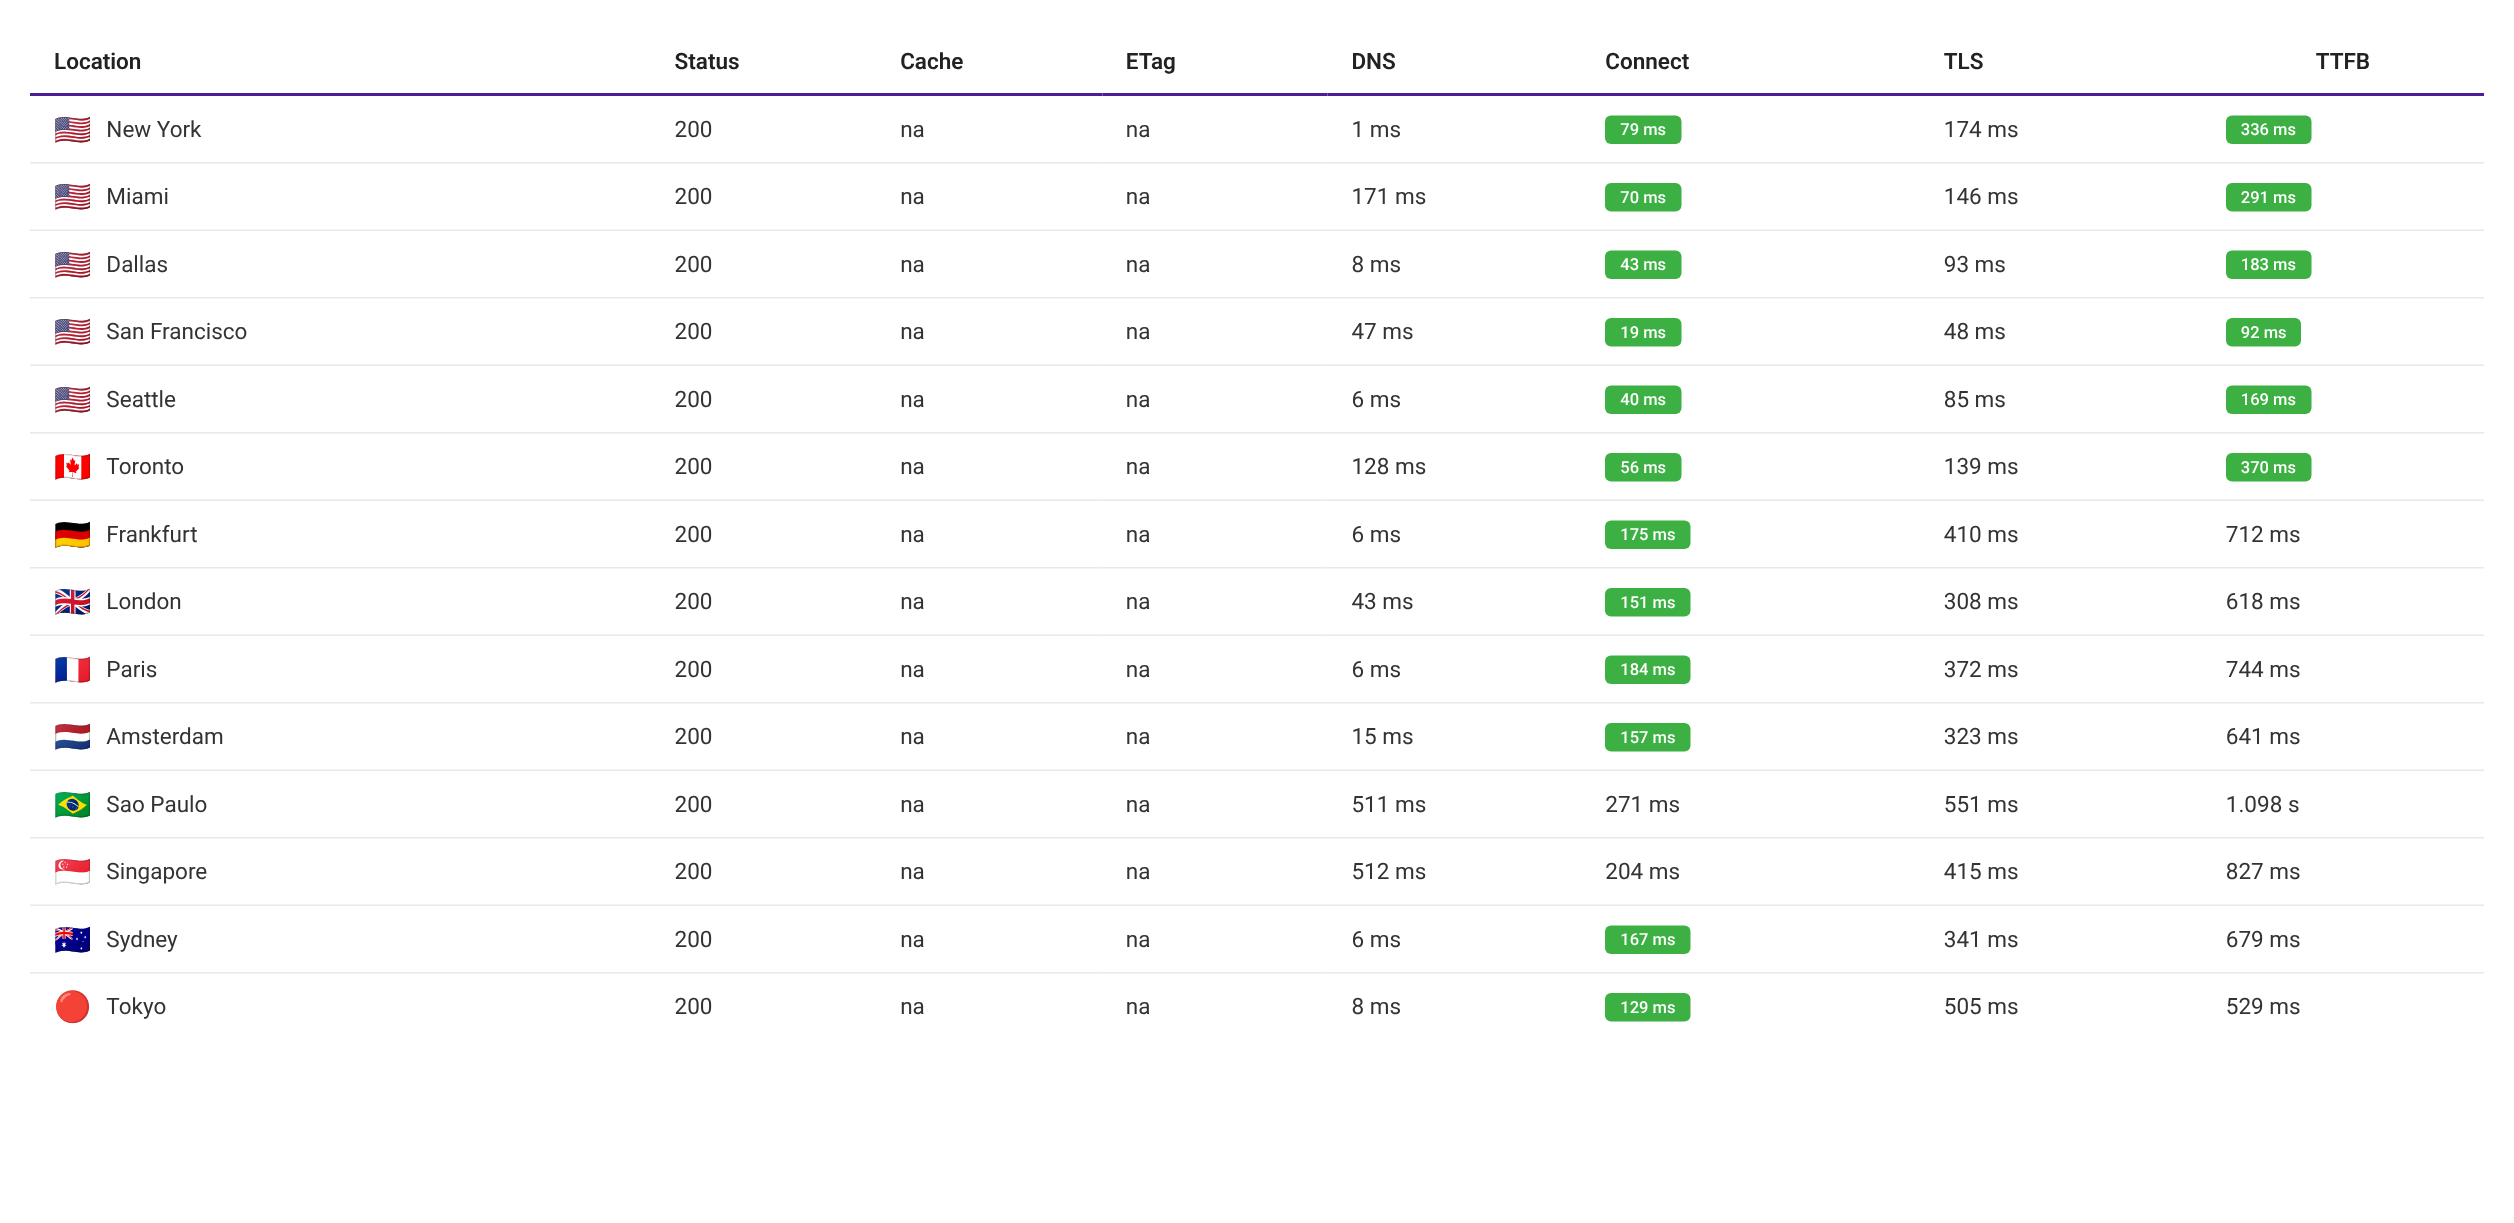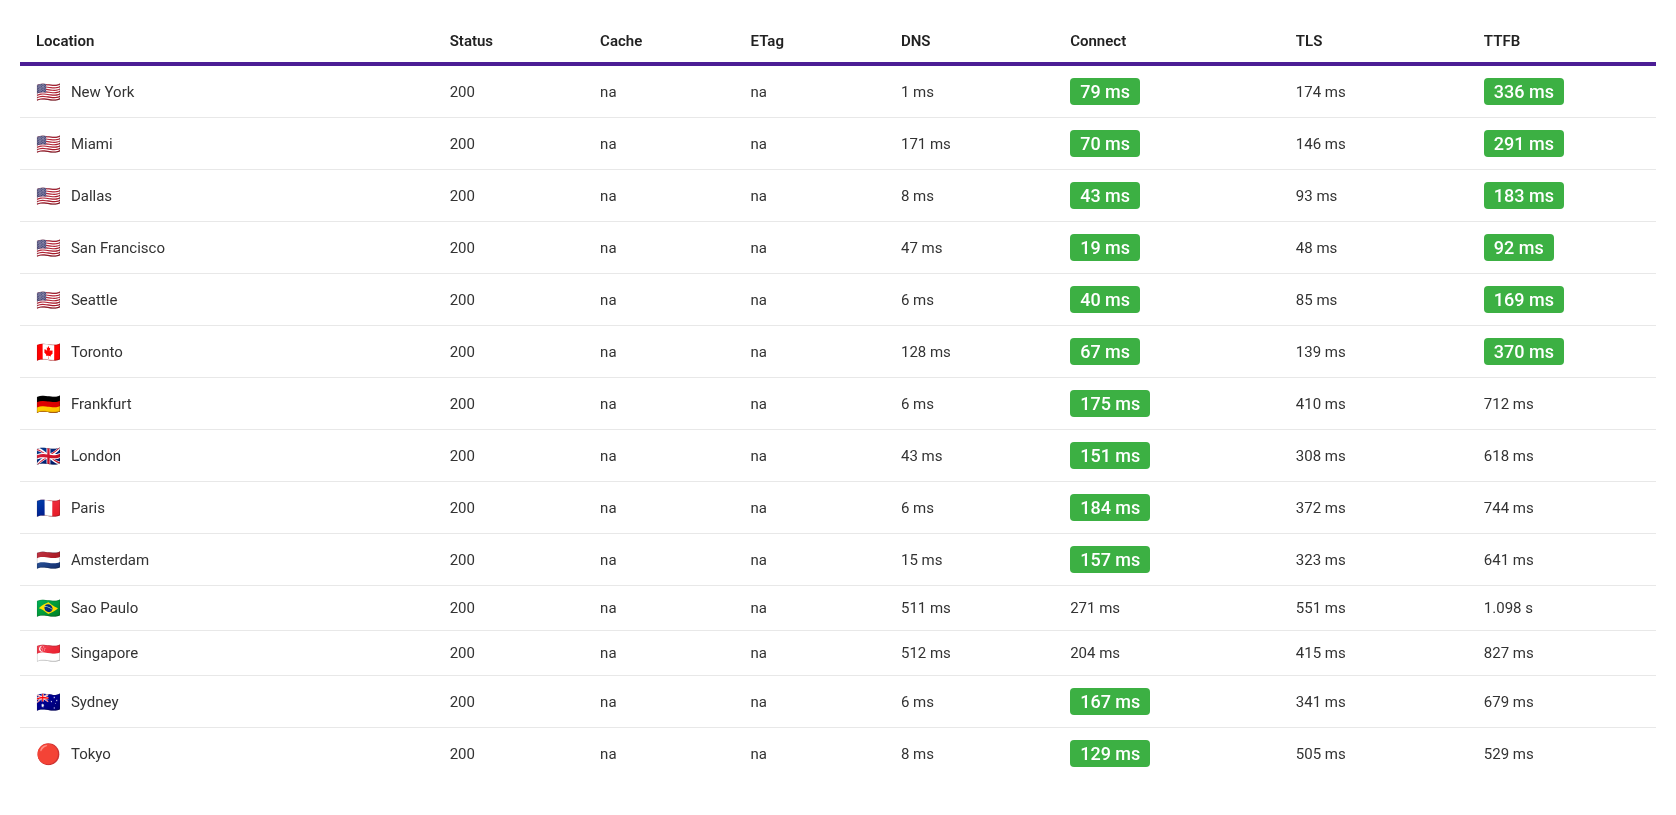--- a/index.html
+++ b/index.html
@@ -13,21 +13,21 @@
     table {
       width: 100%;
       border-collapse: collapse;
     }
     thead th {
       text-align: left;
       font-weight: 600;
       font-size: 15px;
       color: #222;
       padding: 12px 16px;
-      border-bottom: 4px solid #4c1d95;
+      border-bottom: 2px solid #4c1d95;
     }
     tbody tr {
       border-bottom: 1px solid #e8e8e8;
     }
     tbody tr:last-child {
       border-bottom: none;
     }
     tbody td {
       padding: 12px 16px;
       font-size: 15px;
@@ -41,32 +41,32 @@
     .flag {
       font-size: 20px;
       line-height: 1;
     }
     .badge-green {
       display: inline-block;
       background-color: #3cb043;
       color: #fff;
       padding: 3px 10px;
       border-radius: 4px;
-      font-size: 18px;
+      font-size: 11px;
       font-weight: 500;
       white-space: nowrap;
     }
     .col-location { width: 22%; }
     .col-status   { width: 8%; }
     .col-cache    { width: 8%; }
     .col-etag     { width: 8%; }
     .col-dns      { width: 9%; }
     .col-connect  { width: 12%; }
     .col-tls      { width: 10%; }
-    .col-ttfb     { width: 10%; }
+    .col-ttfb     { width: 10%; text-align: center; }
   </style>
 </head>
 <body>
 
 <table>
   <thead>
     <tr>
       <th class="col-location">Location</th>
       <th class="col-status">Status</th>
       <th class="col-cache">Cache</th>
@@ -157,21 +157,21 @@
         <td class="col-location">
           <div class="location-cell">
             <span class="flag">🇨🇦</span>
             <span>Toronto</span>
           </div>
         </td>
         <td>200</td>
         <td>na</td>
         <td>na</td>
         <td>128 ms</td>
-        <td><span class="badge-green">67 ms</span></td>
+        <td><span class="badge-green">56 ms</span></td>
         <td>139 ms</td>
         <td><span class="badge-green">370 ms</span></td>
       </tr>
       <tr>
         <td class="col-location">
           <div class="location-cell">
             <span class="flag">🇩🇪</span>
             <span>Frankfurt</span>
           </div>
         </td>

